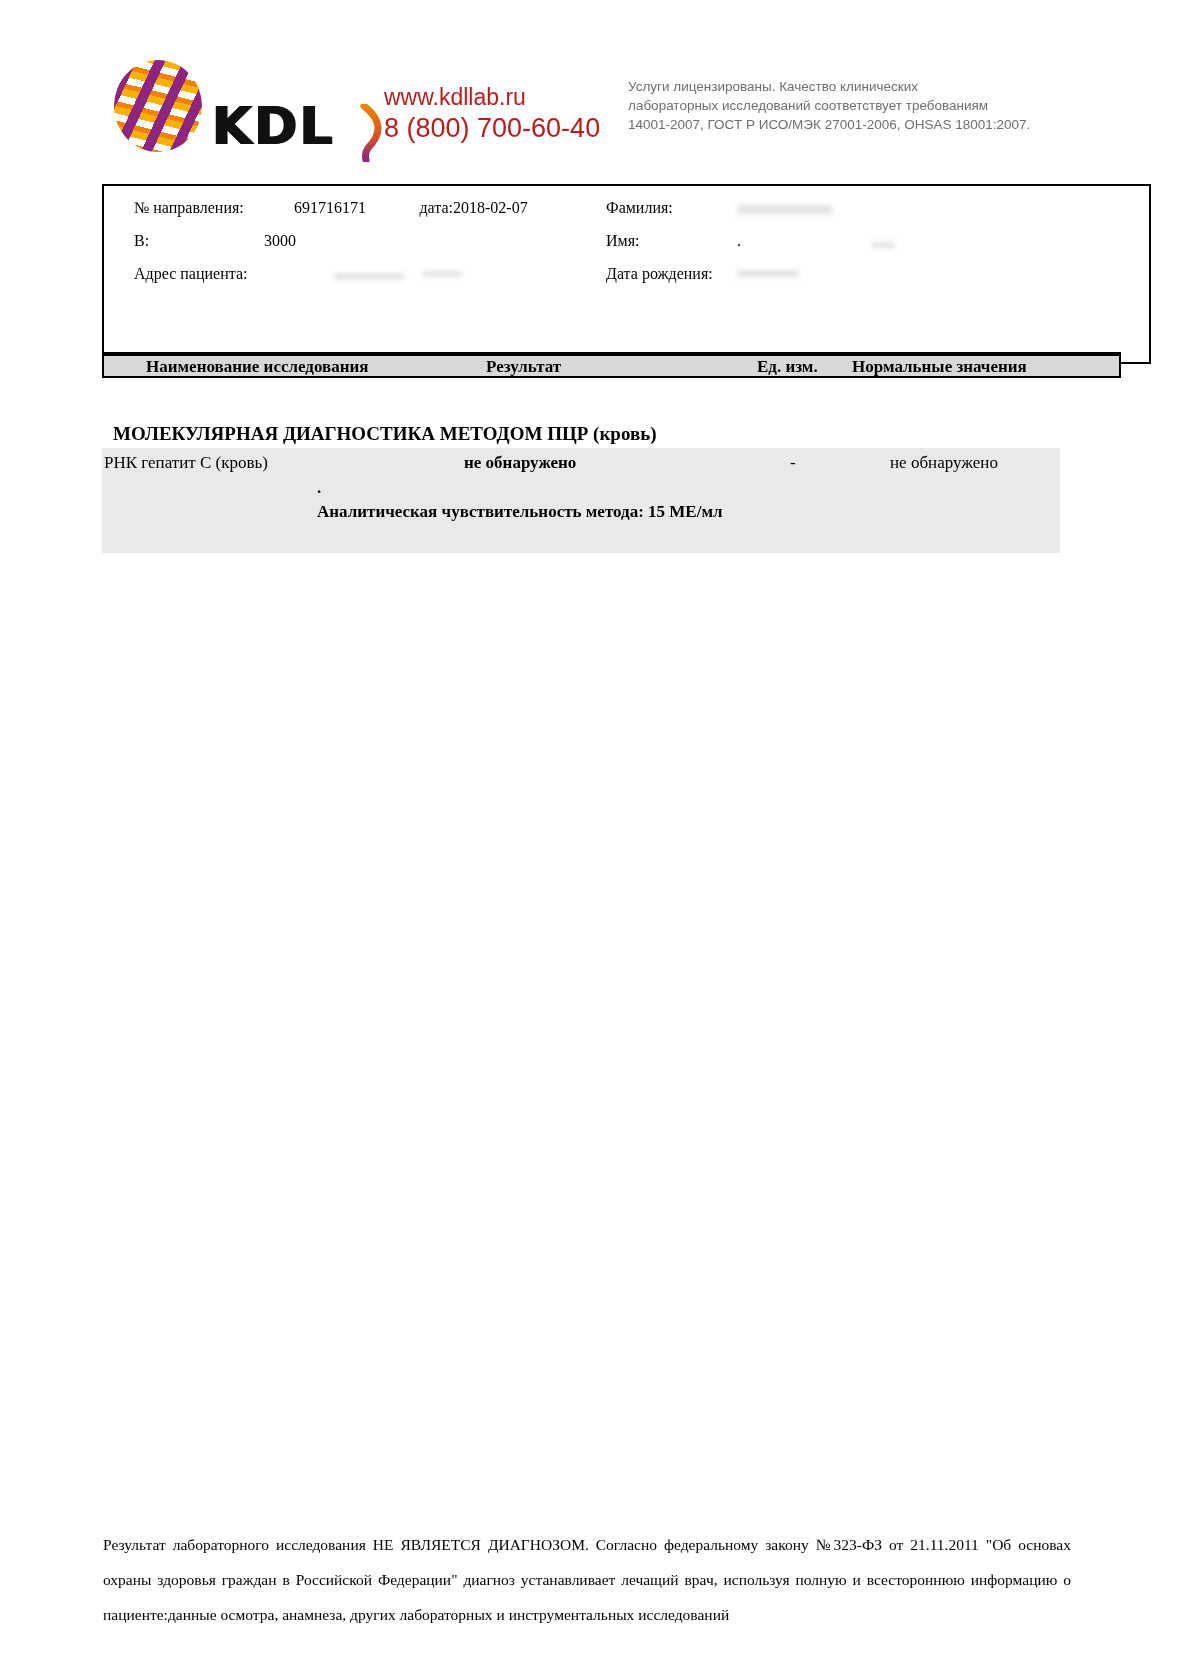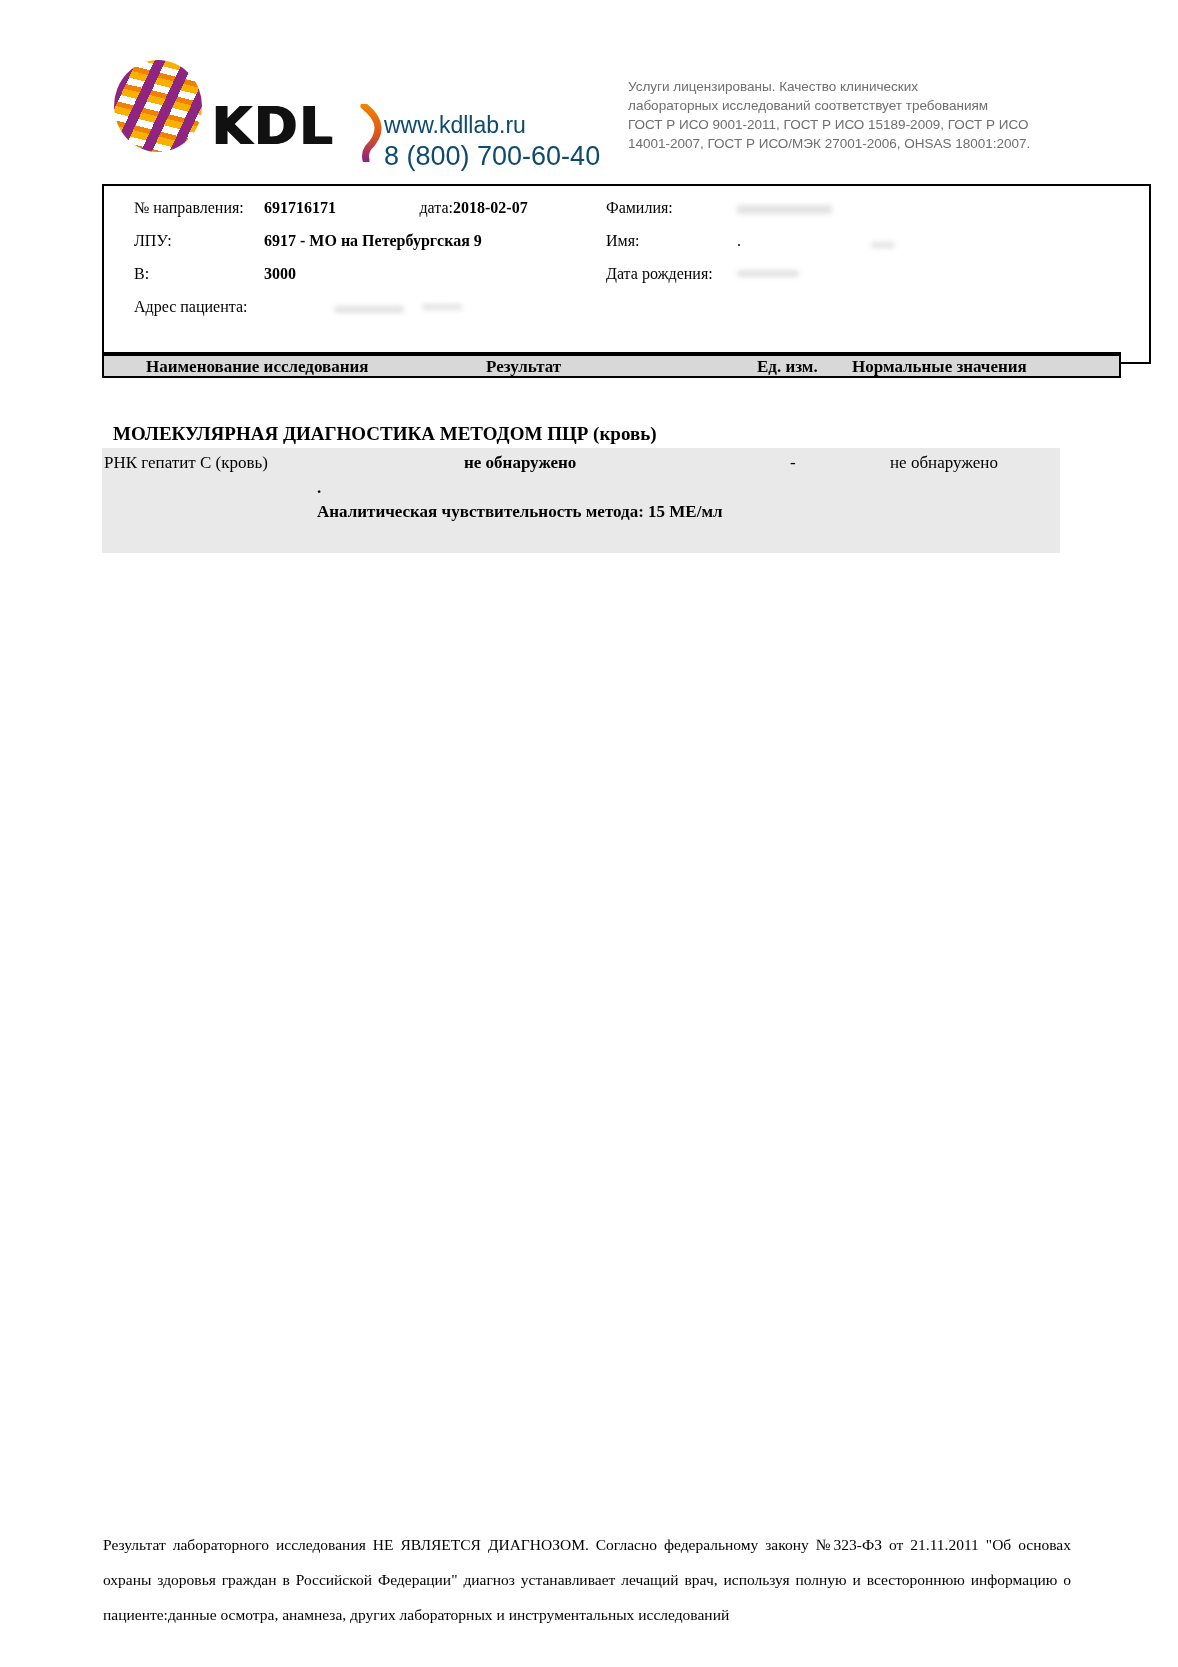--- a/index.html
+++ b/index.html
@@ -18,39 +18,39 @@
       repeating-linear-gradient(14deg, #f9b000 0 7px, #ef8200 7px 12px, #ffffff 12px 19px);
   }
   .logo-text {
     position:absolute; left:212px; top:96px;
     font-family:"DejaVu Sans", sans-serif; font-weight:900; font-size:52px;
     letter-spacing:2px; color:#111;
     text-shadow: 1px 0 #111, -1px 0 #111;
     text-align: center;
   }
   .logo-swoosh { position:absolute; left:360px; top:104px; }
-  .contact { position:absolute; left:384px; top:112px; font-family:"Liberation Sans", sans-serif; color:#0c4a6e; }
+  .contact { position:absolute; left:384px; top:84px; font-family:"Liberation Sans", sans-serif; color:#b91c1c; }
   .contact .site  { font-size:23px; }
   .contact .phone { font-size:27px; margin-top:2px; }
   .cert {
     position:absolute; left:628px; top:77px; width:460px;
     font-family:"Liberation Sans", sans-serif; font-size:13.5px; line-height:19px; color:#6e6e6e;
   }
 
   
   .patient-box {
     position:absolute; left:102px; top:184px; width:1049px; height:180px;
     border:2px solid #000; background:#fff; padding:13px 0 0 30px;
   }
   .pcols { display:flex; }
   .pcol-left  { width:472px; }
   .pcol-right { width:540px; }
   .prow { display:flex; height:33px; align-items:flex-start; font-size:16px; }
   .plabel  { width:130px; flex:none; }
-  .pvalue  { font-weight:bold; }
+  .pvalue  { font-weight:normal;text-align:center; }
   .plabel2 { width:55px; flex:none; margin-left:2px;text-align:right; }
   .pcol-right .plabel { width:131px; }
   .smudge {
     display:inline-block; background:#9a9a9a; opacity:.28; filter:blur(2.5px);
     border-radius:3px; vertical-align:middle;
   }
 
   
   .thead {
     position:absolute; left:102px; top:352px; width:1019px; height:26px;
@@ -99,36 +99,31 @@
     </defs>
     <path d="M4 2 C 22 16, 22 30, 8 44 C 6 47, 5 52, 6 56" stroke="url(#sw)" stroke-width="7" fill="none" stroke-linecap="round"></path>
   </svg>
   <div class="contact">
     <div class="site">www.kdllab.ru</div>
     <div class="phone">8 (800) 700-60-40</div>
   </div>
   <div class="cert">
     <div>Услуги лицензированы. Качество клинических</div>
     <div>лабораторных исследований соответствует требованиям</div>
-    <div>ГОСТ Р ИСО 9001-2011, ГОСТ Р ИСО 15189-2009, ГОСТ Р ИСО</div>
     <div>14001-2007, ГОСТ Р ИСО/МЭК 27001-2006, OHSAS 18001:2007.</div>
   </div>
 
   <div class="patient-box">
     <div class="pcols">
       <div class="pcol-left">
         <div class="prow">
           <span class="plabel">№ направления:</span>
           <span class="pvalue" style="width:132px;">691716171</span>
           <span class="plabel2">дата:</span>
           <span class="pvalue">2018-02-07</span>
-        </div>
-        <div class="prow">
-          <span class="plabel">ЛПУ:</span>
-          <span class="pvalue">6917 - МО на Петербургская 9</span>
         </div>
         <div class="prow">
           <span class="plabel">В:</span>
           <span class="pvalue">3000</span>
         </div>
         <div class="prow">
           <span class="plabel">Адрес пациента:</span>
           <span class="smudge" style="width:70px;height:7px;margin:8px 0 0 70px;"></span>
           <span class="smudge" style="width:40px;height:6px;margin:6px 0 0 18px;"></span>
         </div>

